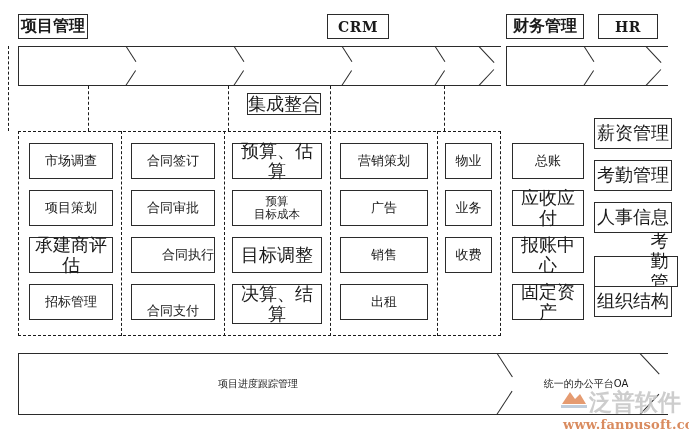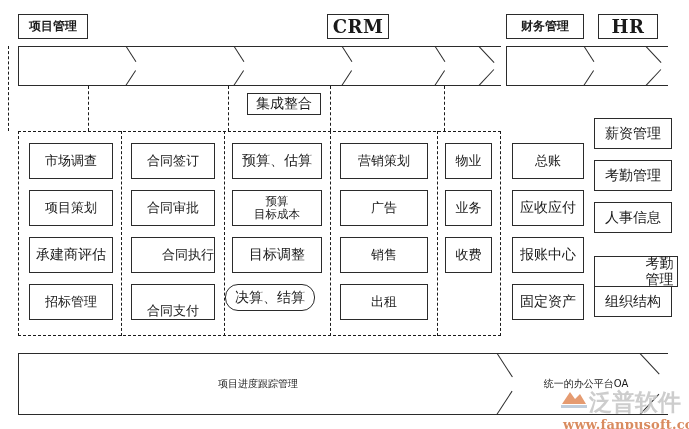--- a/index.html
+++ b/index.html
@@ -7,23 +7,23 @@
     width:689px;height:429px;position:relative;overflow:hidden;
     font-family:"DejaVu Sans","Liberation Sans",sans-serif;
     color:#1a1a1a;
   }
   .abs{position:absolute;box-sizing:border-box;}
 
   
   .tab{
     border:1.5px solid #2b2b2b;background:#fff;
     display:flex;align-items:center;justify-content:center;
-    font-size:12px;font-weight:600;z-index:6;
-  }
-  .tab.serif{font-family:"DejaVu Serif","Liberation Serif",serif;font-weight:bold;font-size:18px;letter-spacing:.5px;}
+    font-size:16px;font-weight:600;z-index:6;
+  }
+  .tab.serif{font-family:"DejaVu Serif","Liberation Serif",serif;font-weight:bold;font-size:14px;letter-spacing:.5px;}
 
   
   .band{
     border:1.5px solid #2b2b2b;background:#fff;z-index:3;
   }
   .chev{
     position:absolute;top:0;bottom:0;
     display:flex;align-items:center;justify-content:center;
     font-size:14px;white-space:nowrap;
   }
@@ -51,21 +51,21 @@
   .dash-col{border-left:1.6px dashed #1a1a1a;z-index:2;}
   .dash-stub{border-left:1.6px dashed #1a1a1a;z-index:1;}
 
   
   .box{
     border:1.6px solid #2b2b2b;background:#fff;
     display:flex;align-items:center;justify-content:center;
     text-align:center;font-size:13px;line-height:1.12;z-index:5;
   }
   .box.two-line{font-size:11.5px;}
-  .box.small{font-size:14px;}
+  .box.small{font-size:18px;}
 
   
   .bottom{border:1.5px solid #2b2b2b;background:#fff;}
   .bottom-lbl{
     position:absolute;display:flex;align-items:center;justify-content:center;
     font-size:10px;white-space:nowrap;
   }
 
   
   .wm{position:absolute;z-index:20;pointer-events:none;}
@@ -188,21 +188,21 @@
 <div class="abs box small" style="left:232px;top:143px;width:90px;height:36px;">
   <span>预算、估算</span>
 </div>
 <div class="abs box two-line" style="left:232px;top:190px;width:90px;height:36px;white-space:pre-line;">
   <span style="white-space:pre-line;">预算
 目标成本</span>
 </div>
 <div class="abs box small" style="left:232px;top:237px;width:90px;height:36px;">
   <span>目标调整</span>
 </div>
-<div class="abs box small" style="left:225px;top:284px;width:90px;height:27px;border-radius:13px;">
+<div class="abs box small" style="left:232px;top:284px;width:90px;height:40px;">
   <span>决算、结算</span>
 </div>
 
 <div class="abs box" style="left:340px;top:143px;width:88px;height:36px;">
   <span>营销策划</span>
 </div>
 <div class="abs box" style="left:340px;top:190px;width:88px;height:36px;">
   <span>广告</span>
 </div>
 <div class="abs box" style="left:340px;top:237px;width:88px;height:36px;">

